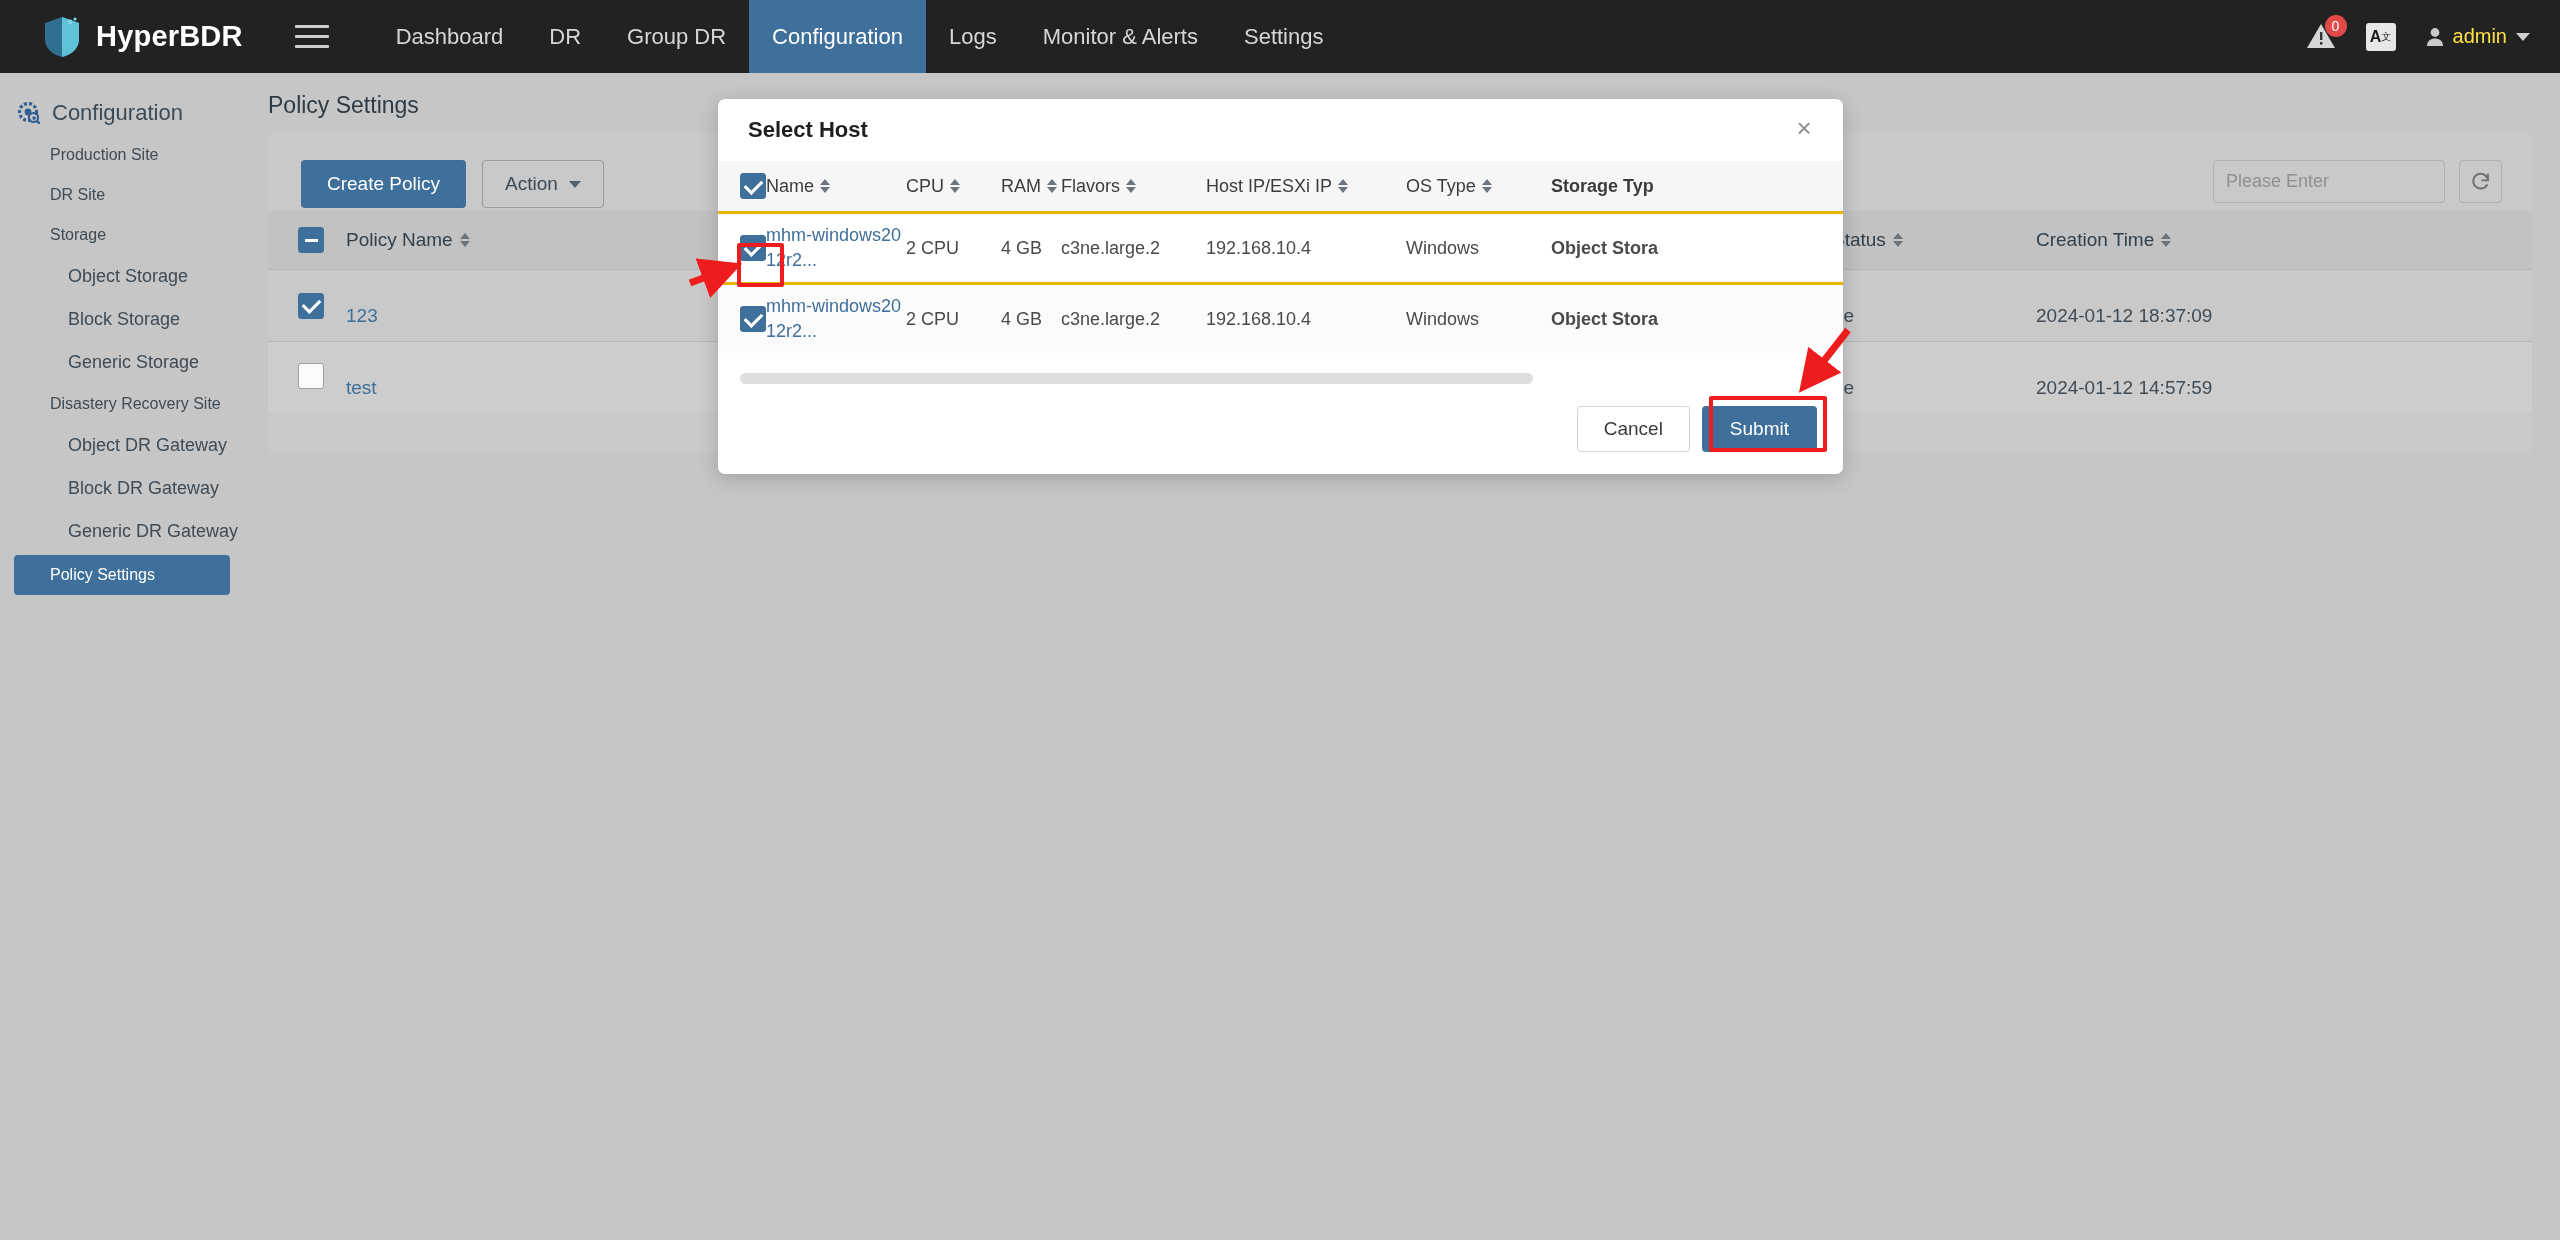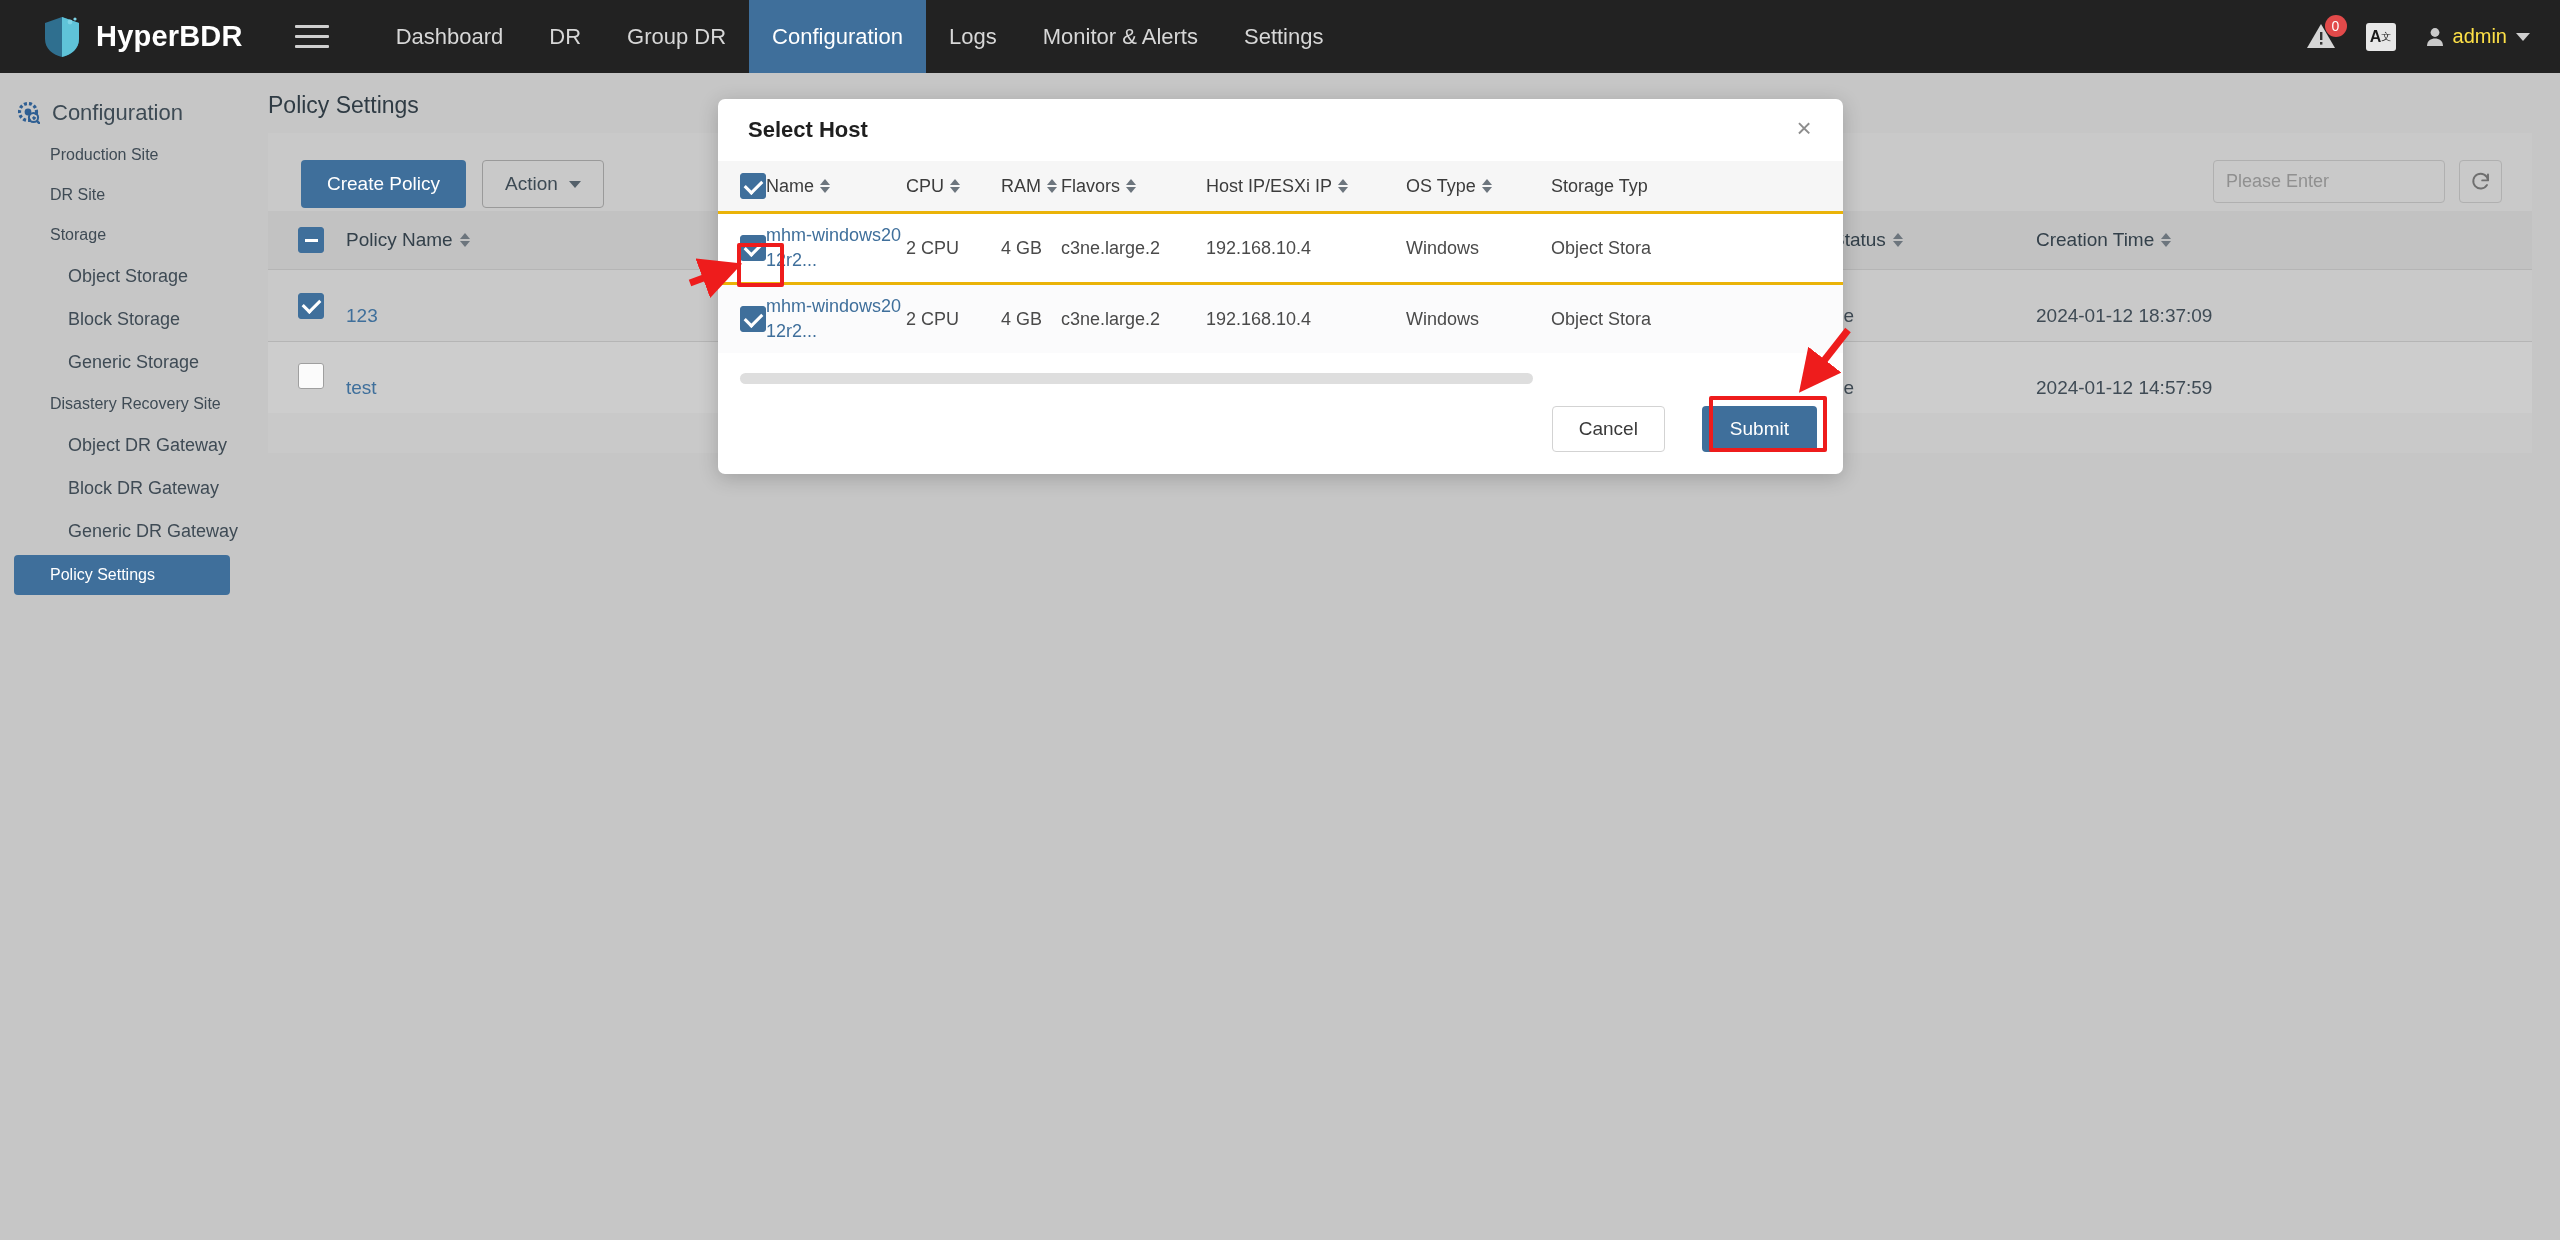--- a/index.html
+++ b/index.html
@@ -222,33 +222,33 @@
   .m-row.alt { background: #fbfbfc; }
   .m-th { font-size: 18px; color: #3c3c3c; display: flex; align-items: center; gap: 6px; }
   .m-cell { font-size: 18px; color: #4a4a4a; }
   .mc-check { width: 48px; padding-left: 22px; }
   .mc-name  { width: 140px; }
   .mc-cpu   { width: 95px; }
   .mc-ram   { width: 60px; }
   .mc-flav  { width: 145px; }
   .mc-ip    { width: 200px; }
   .mc-os    { width: 145px; }
-  .mc-stor  { width: 180px; }
+  .mc-stor  { width: 180px; font-weight: bold; }
   .namecell {
     color: #3f6f9b; font-size: 18px; line-height: 25px;
     width: 130px; word-break: break-all; cursor: pointer;
   }
   .m-scroll {
     position: absolute; left: 740px; top: 373px;
     width: 793px; height: 11px; border-radius: 6px;
     background: #dedede;
   }
   .modal-foot {
     position: absolute; right: 26px; bottom: 22px;
-    display: flex; align-items: center; gap: 37px;
+    display: flex; align-items: center; gap: 12px;
   }
   .btn-cancel {
     background: #fff; border: 1px solid #d3d3d3; border-radius: 4px;
     font-size: 19px; color: #3a3a3a; padding: 11px 26px; cursor: pointer;
     font-family: "Liberation Sans", sans-serif;
   }
   .btn-submit {
     background: #3f6f9b; border: none; border-radius: 4px;
     font-size: 19px; color: #fff; padding: 12px 28px; cursor: pointer;
     font-family: "Liberation Sans", sans-serif;

